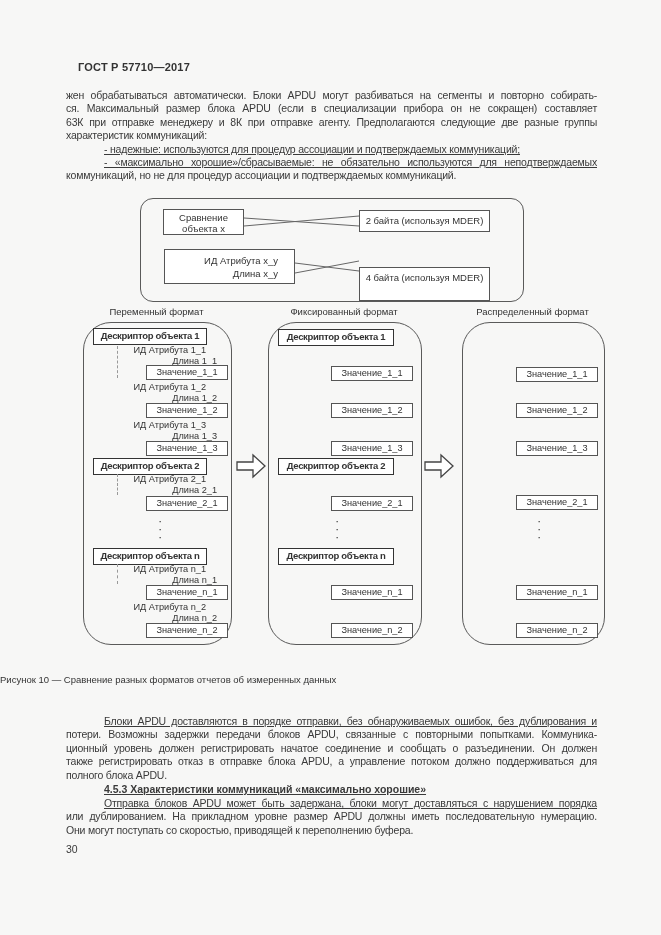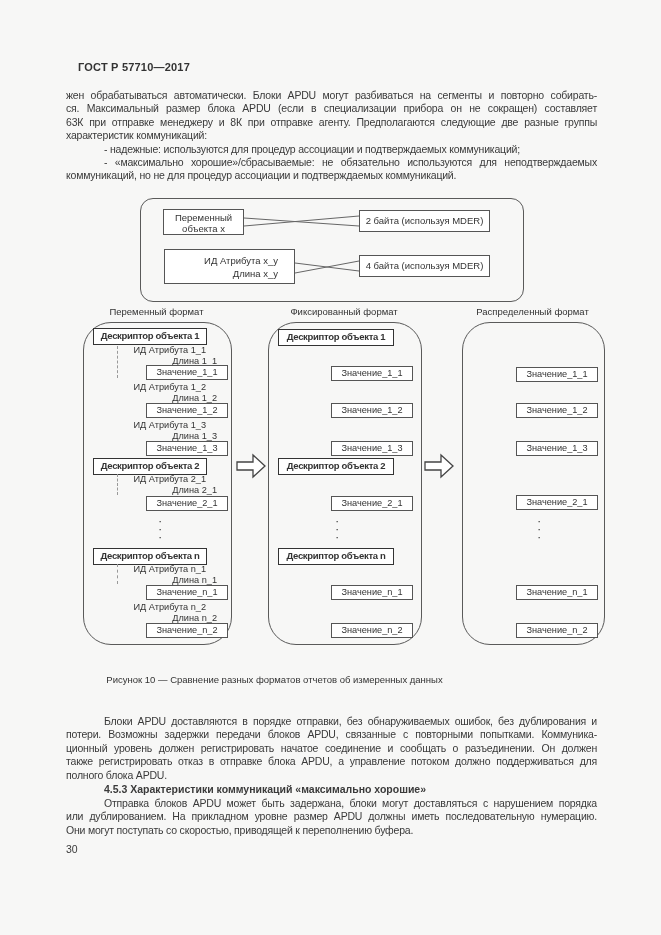--- a/index.html
+++ b/index.html
@@ -6,21 +6,21 @@
   .page {
     position:relative; width:661px; height:935px; background:#f7f7f6;
     font-family:"Liberation Sans","DejaVu Sans",sans-serif; color:#333;
     overflow:hidden;
     padding-left:44px;
   }
   .hdr { position:absolute; left:78px; top:61px; font-size:11px; font-weight:bold; letter-spacing:0.2px; }
   .tx  { position:absolute; left:66px; width:531px; font-size:10.5px; line-height:13px; letter-spacing:-0.2px; color:#3a3a3a; }
   .jl  { text-align:justify; text-align-last:justify; }
   .ll  { text-align:left; text-align-last:left; }
-  .ind { text-indent:38px; }
+  .ind { text-indent:38px;text-decoration:underline; }
   .bold{ font-weight:bold; letter-spacing:0; }
 
   
   .fig1 { position:absolute; left:140px; top:198px; width:382px; height:102px;
           border:1.5px solid #5a5a5a; border-radius:13px; }
   .f1svg { position:absolute; left:0; top:0; }
   .mbox { position:absolute; border:1px solid #555; background:#fff; font-size:9.5px;
           color:#333; box-sizing:border-box; }
   .mbox.c { text-align:center; }
   .mbox.two { text-align:center; padding-top:2px; line-height:11px; }
@@ -34,21 +34,21 @@
           font-size:9.5px; font-weight:bold; text-align:center; line-height:14px;
           box-sizing:border-box; letter-spacing:-0.3px; white-space:nowrap; }
   .vbox { position:absolute; width:82px; height:15px; border:1px solid #555; background:#fff;
           font-size:9.2px; text-align:center; line-height:13px; box-sizing:border-box; white-space:nowrap; }
   .flbl { position:absolute; font-size:9.2px; color:#333; white-space:nowrap; line-height:10px; }
   .dots { position:absolute; width:6px; color:#444; font-size:13px; line-height:8px; }
   .dots::before { content:"·\A·\A·"; white-space:pre; }
   .vd { position:absolute; width:0; border-left:1px dashed #999; }
   .arrow { position:absolute; }
 
-  .caption { position:absolute; left:0; top:674px; width:549px; text-align:center;
+  .caption { position:absolute; left:0; top:674px; width:549px; 
              font-size:9.5px; color:#333; }
   .pagenum { position:absolute; left:66px; top:843px; font-size:10.5px; color:#3a3a3a; }
 </style>
 </head>
 <body>
 
 <div class="page">
 
   <div class="hdr">ГОСТ Р 57710—2017</div>
 
@@ -61,29 +61,29 @@
   <div class="tx ll" style="top:169px">коммуникаций, но не для процедур ассоциации и подтверждаемых коммуникаций.</div>
 
   <div class="fig1">
     <svg class="f1svg" width="382" height="102">
       <line x1="103" y1="19" x2="218" y2="27" stroke="#666" stroke-width="1"></line>
       <line x1="103" y1="27" x2="218" y2="17" stroke="#666" stroke-width="1"></line>
       <line x1="154" y1="64" x2="218" y2="72" stroke="#666" stroke-width="1"></line>
       <line x1="154" y1="74" x2="218" y2="62" stroke="#666" stroke-width="1"></line>
     </svg>
     <div class="mbox two" style="left:22px;top:10px;width:81px;height:26px">
-      <div>Переменный</div>
+      <div>Сравнение</div>
       <div>объекта x</div>
     </div>
     <div class="mbox c" style="left:218px;top:11px;width:131px;height:22px;line-height:20px">2 байта (используя MDER)</div>
     <div class="mbox r" style="left:23px;top:50px;width:131px;height:35px">
       <div>ИД Атрибута x_y</div>
       <div>Длина x_y</div>
     </div>
-    <div class="mbox c" style="left:218px;top:56px;width:131px;height:22px;line-height:20px">4 байта (используя MDER)</div>
+    <div class="mbox c" style="left:218px;top:68px;width:131px;height:34px;line-height:20px">4 байта (используя MDER)</div>
   </div>
 
   <div class="ftitle" style="left:83px;width:147px">Переменный формат</div>
   <div class="ftitle" style="left:268px;width:152px">Фиксированный формат</div>
   <div class="ftitle" style="left:462px;width:141px">Распределенный формат</div>
 
   <div class="fcol" style="left:83px;width:147px">
     <div class="dbox" style="left:9px;top:5px;width:114px">Дескриптор объекта 1</div>
     <div class="flbl" style="right:25px;top:22px">ИД Атрибута 1_1</div>
     <div class="flbl" style="right:14px;top:33px">Длина 1_1</div>

